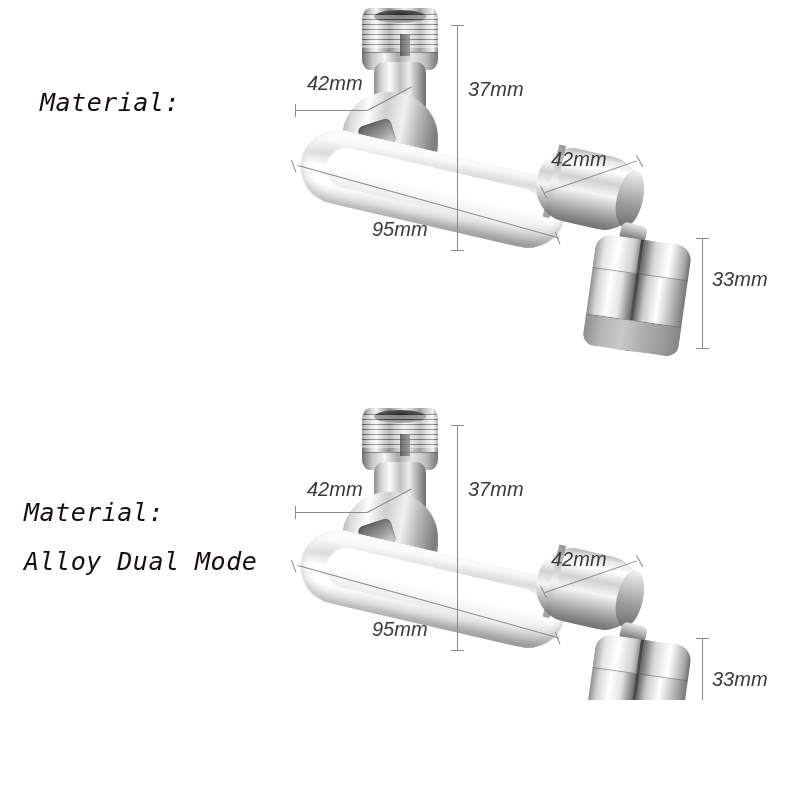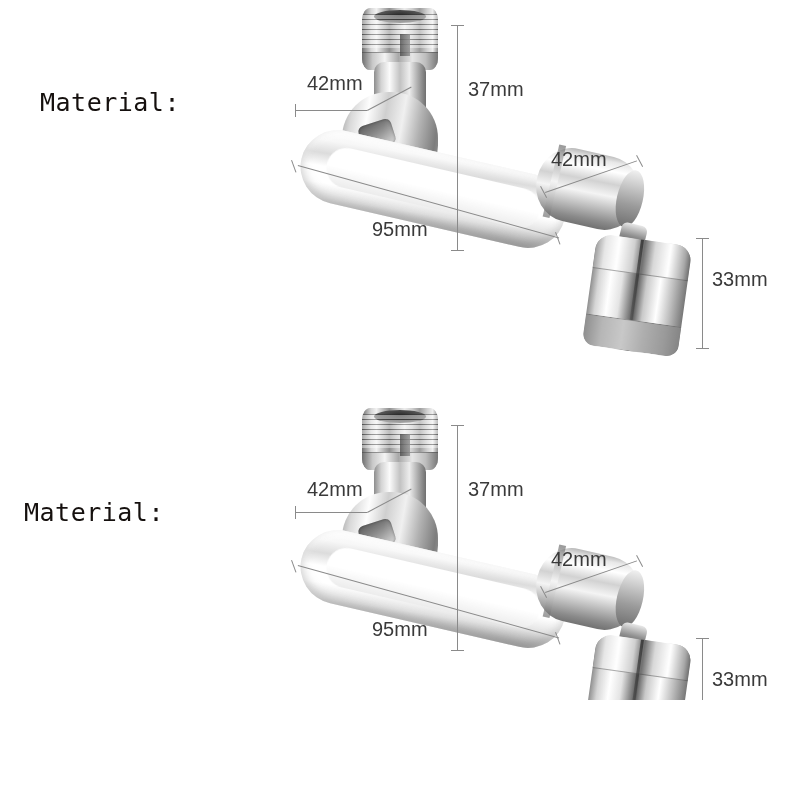--- a/index.html
+++ b/index.html
@@ -7,20 +7,21 @@
     padding: 0;
     background: #ffffff;
   }
   #page {
     position: relative;
     width: 800px;
     height: 700px;
     background: #ffffff;
     overflow: hidden;
     font-family: "Liberation Sans", sans-serif;
+    font-style: italic;
   }
 
   
   .material-block {
     position: absolute;
     font-family: "DejaVu Sans Mono", "Liberation Mono", monospace;
     color: #15100e;
     letter-spacing: 0.5px;
     white-space: nowrap;
   }
@@ -367,20 +368,21 @@
 
     <div class="head" style="left:337px; top:240px; transform: rotate(8deg);">
       <div class="top-band"></div>
       <div class="seam"></div>
       <div class="rubber"></div>
     </div>
   </div>
 
   <div class="material-block" style="left:24px; top:498px;">
     <div class="material-line1">Material:</div>
+    <div class="material-line2">Alloy Dual Mode</div>
   </div>
 
   <div class="dim-label" style="left:307px; top:478px;">42mm</div>
   <div class="dim-line dim-h" style="left:295px; top:512px; width:72px;"></div>
   <div class="tick-v" style="left:295px; top:506px;"></div>
   <div class="dim-diag" style="left:367px; top:512px; width:50px; transform: rotate(-28deg);"></div>
 
   <div class="dim-label" style="left:468px; top:478px;">37mm</div>
   <div class="dim-line dim-v" style="left:457px; top:425px; height:225px;"></div>
   <div class="tick-h" style="left:451px; top:425px;"></div>

